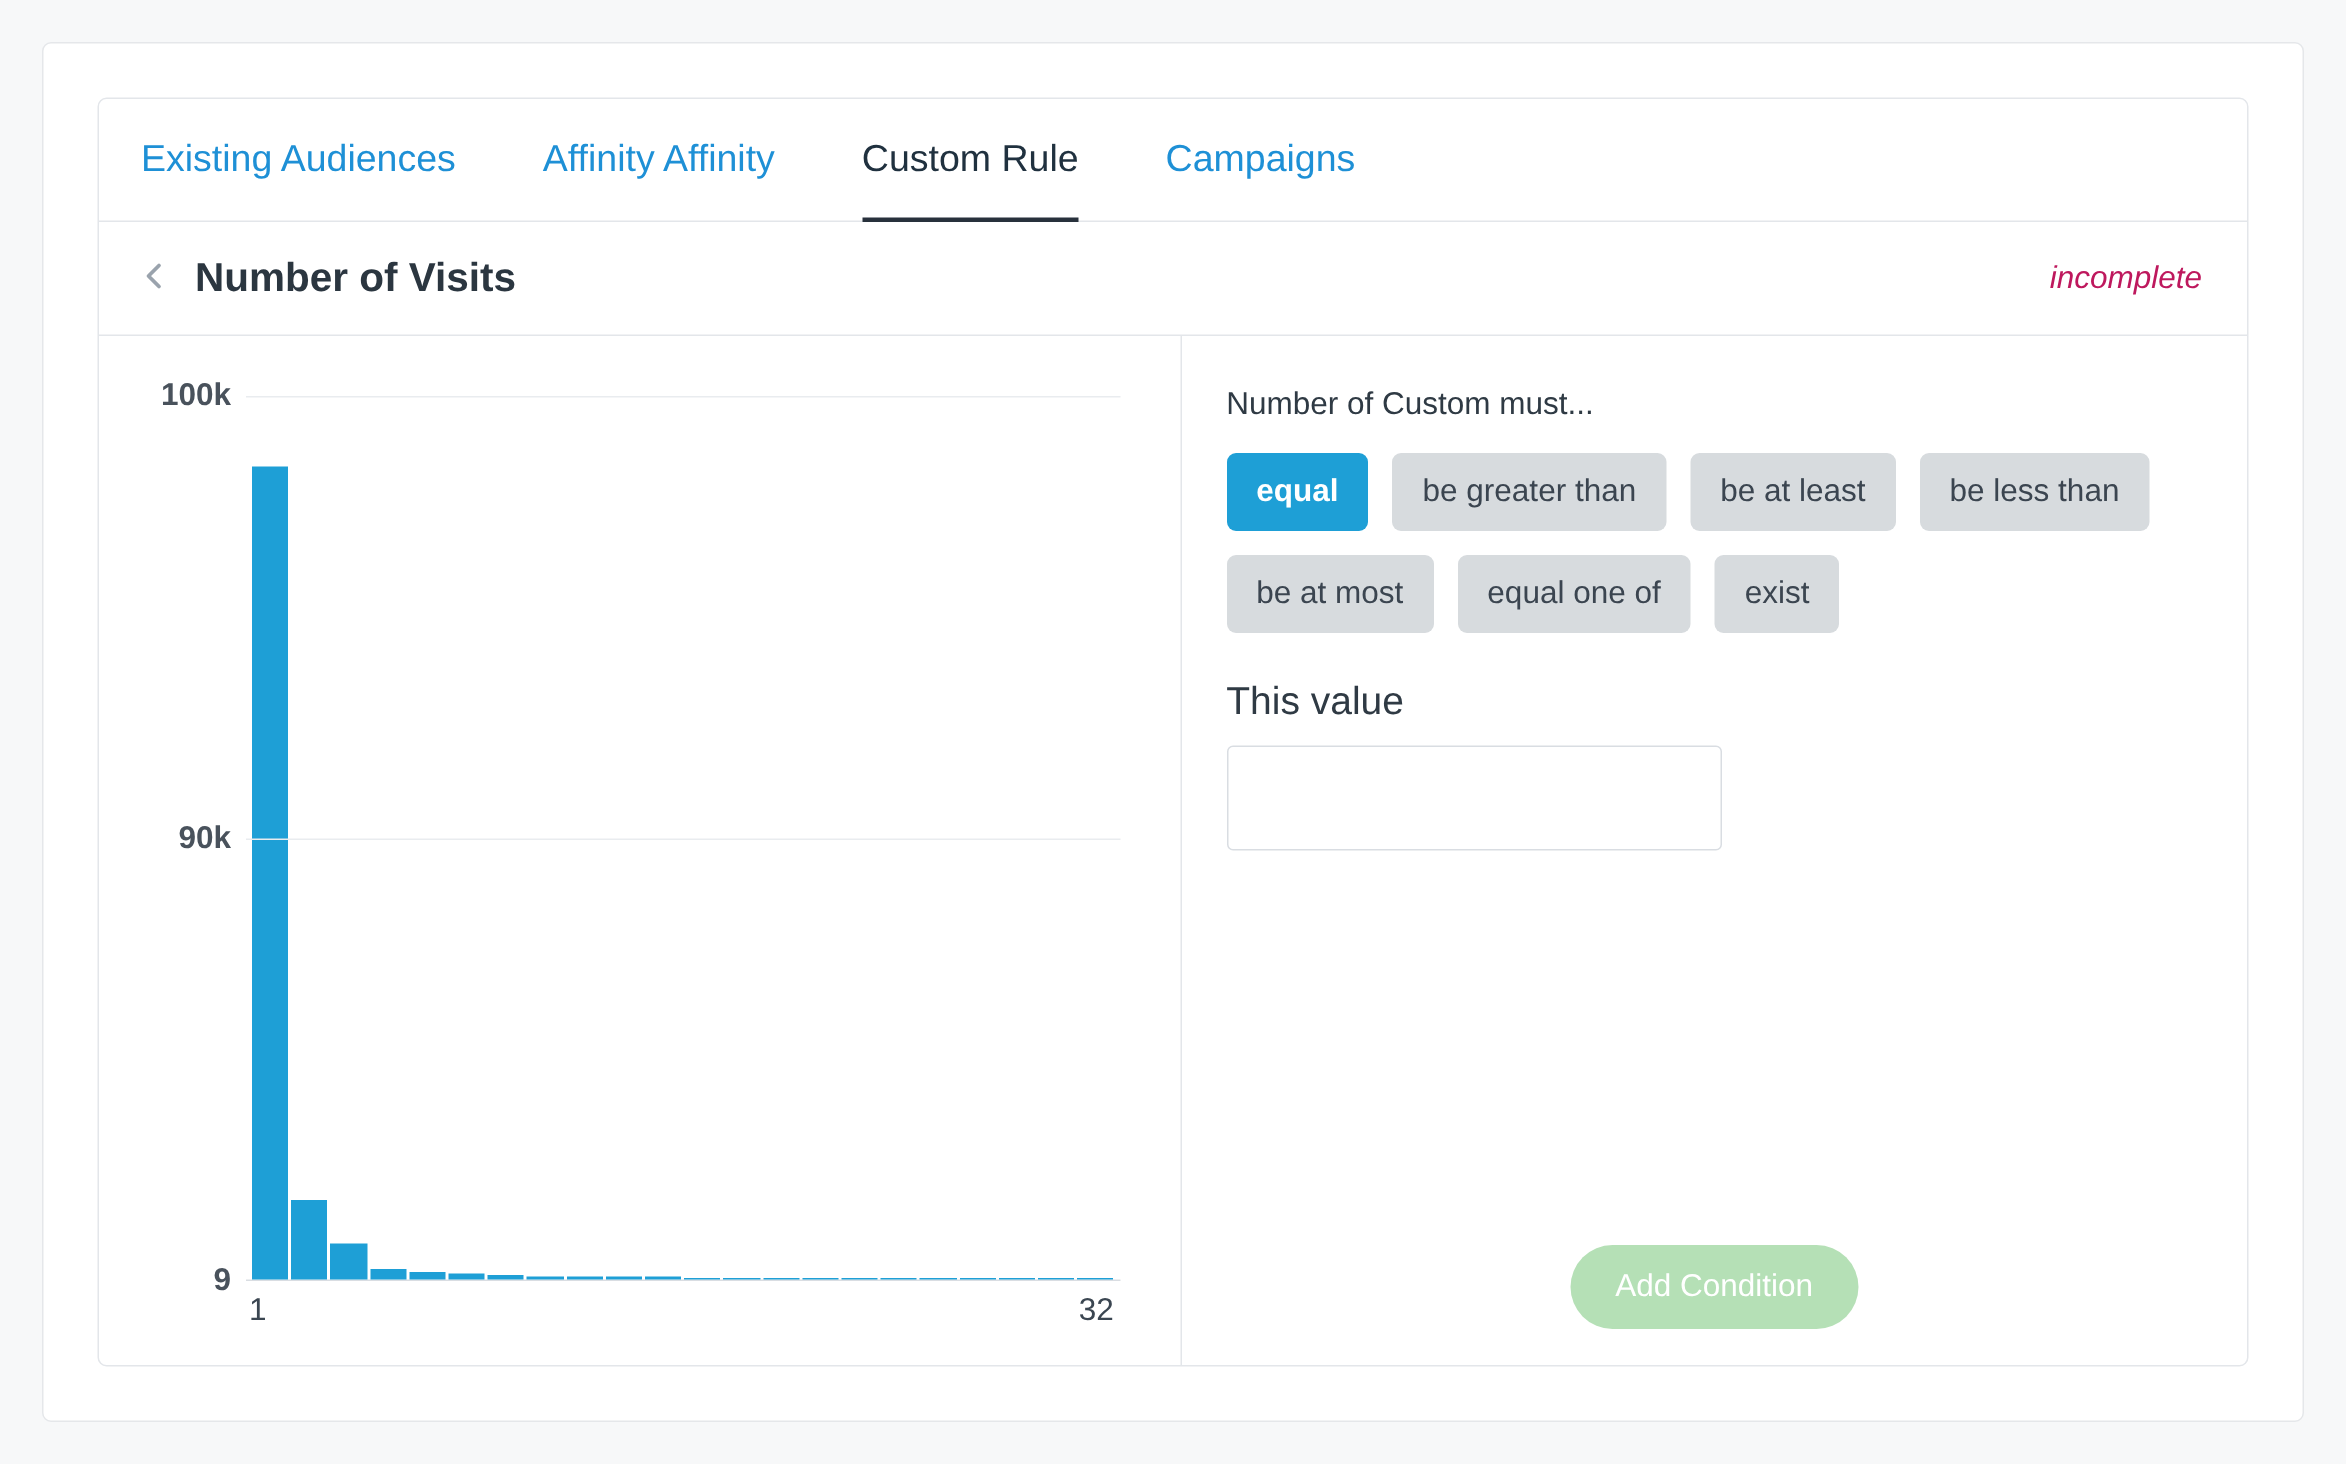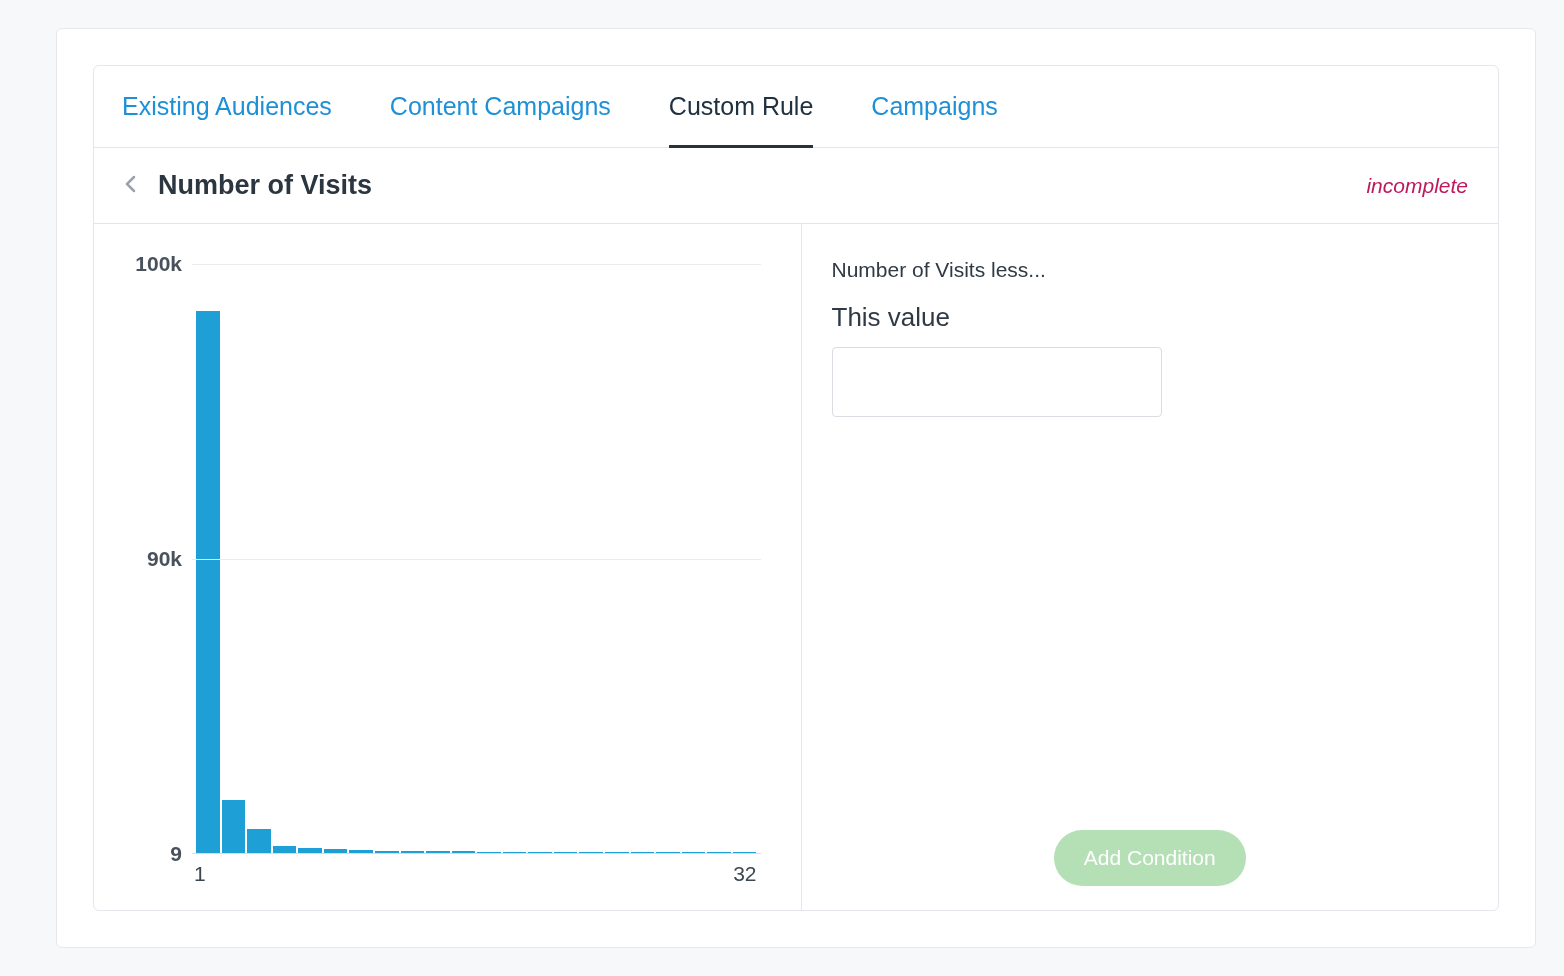--- a/index.html
+++ b/index.html
@@ -9,21 +9,20 @@
   width: 1564px;
   height: 976px;
   padding: 28px;
 }
 .outer-card {
   background: #fff;
   border: 1px solid #e5e7ea;
   border-radius: 6px;
   padding: 36px;
   height: 100%;
-  margin-left: 28px;
 }
 .inner-card {
   background: #fff;
   border: 1px solid #e3e6ea;
   border-radius: 6px;
   overflow: hidden;
   height: 100%;
   display: flex;
   flex-direction: column;
 }
@@ -205,21 +204,21 @@
 }
 </style>
 </head>
 <body>
 
 <div class="outer-card">
   <div class="inner-card">
 
     <div class="tabs">
       <div class="tab">Existing Audiences</div>
-      <div class="tab">Content Campaigns</div>
+      <div class="tab">Affinity Affinity</div>
       <div class="tab active">Custom Rule</div>
       <div class="tab">Campaigns</div>
     </div>
 
     <div class="subheader">
       <div class="subheader-left">
         <div class="back-btn">
           <svg width="11" height="18" viewBox="0 0 11 18" fill="none">
             <path d="M9 2 L2 9 L9 16" stroke="#9aa3ad" stroke-width="2.5" stroke-linecap="round" stroke-linejoin="round"></path>
           </svg>
@@ -267,21 +266,30 @@
               <div class="grid-line" style="top: 50%;"></div>
             </div>
         </div>
         <div class="x-axis">
           <span>1</span>
           <span>32</span>
         </div>
       </div>
 
       <div class="form-pane">
-        <div class="form-label">Number of Visits less...</div>
+        <div class="form-label">Number of Custom must...</div>
+        <div class="pill-row" id="operator-row">
+            <button class="pill selected">equal</button>
+            <button class="pill">be greater than</button>
+            <button class="pill">be at least</button>
+            <button class="pill">be less than</button>
+            <button class="pill">be at most</button>
+            <button class="pill">equal one of</button>
+            <button class="pill">exist</button>
+          </div>
         <div class="value-label">This value</div>
         <input class="value-input" type="text" value="" style="">
         <div class="form-footer">
           <button class="add-btn" disabled="">Add Condition</button>
         </div>
       </div>
 
     </div>
 
   </div>

